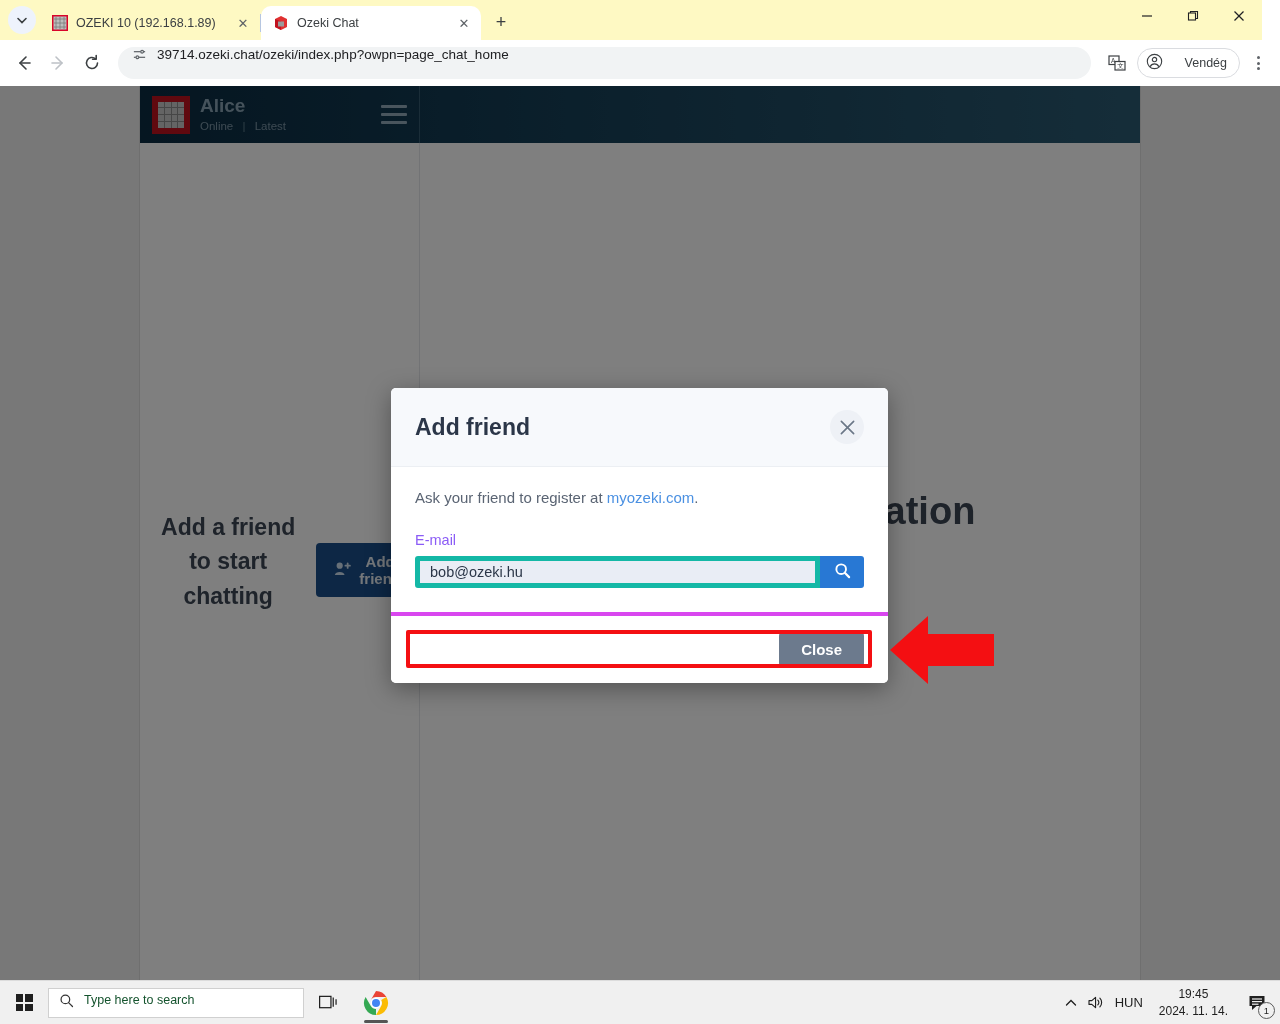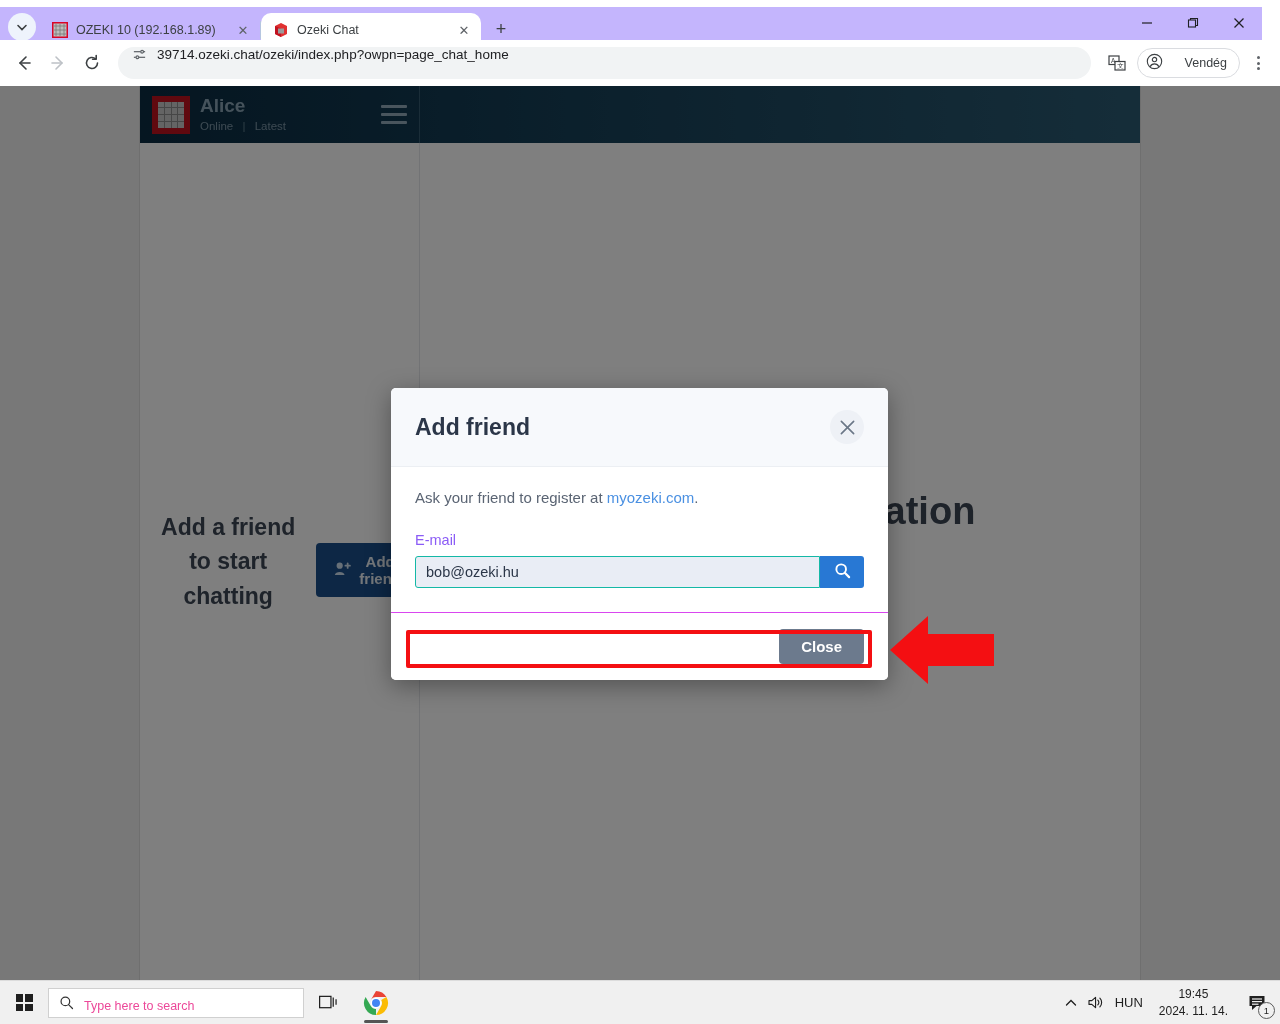--- a/index.html
+++ b/index.html
@@ -8,22 +8,22 @@
     font-family: "Liberation Sans", sans-serif;
     overflow: hidden;
     background: #d6e2f5;
   }
 
   
   .browser { position: absolute; inset: 0 0 44px 0; background: #ffffff; }
 
   .tabstrip {
     position: absolute; top: 0; left: 0; right: 18px; height: 40px;
-    background: #c4b5fd;
-    display: flex; align-items: flex-end; margin-top: 7px;
+    background: #fef9c3;
+    display: flex; align-items: flex-end;
   }
   .tab-list-btn {
     width: 28px; height: 28px; margin: 0 4px 6px 8px;
     display: flex; align-items: center; justify-content: center;
     border-radius: 50%; background: #eef3fc; color: #3c4043;
   }
   .tab {
     height: 34px; display: flex; align-items: center; gap: 8px;
     padding: 0 8px 0 12px; min-width: 220px; max-width: 260px;
     font-size: 12px; color: #3c4043; position: relative;
@@ -150,36 +150,36 @@
     width: 34px; height: 34px; border-radius: 50%; background: #eef1f6;
     display:flex; align-items:center; justify-content:center;
     color:#6b7787; font-size: 19px; line-height:1;
   }
   .modal-body { padding: 22px 24px 24px 24px; }
   .modal-note { font-size: 15px; color: #5a6473; }
   .modal-note a { color: #4a90e2; text-decoration: none; }
   .field-label { font-size: 14.5px; color: #8b5cf6; margin-top: 26px; margin-bottom: 8px; }
   .input-row { display: flex; position: relative; }
   .email-input {
-    flex: 1 1 auto; height: 32px; border: 1px solid #14b8a6;
+    flex: 1 1 auto; height: 32px; border: 5px solid #14b8a6;
     background: #e9edf5; font-size: 14.5px; color: #2b3648;
     padding: 0 10px; font-family: "Liberation Sans", sans-serif;
     border-radius: 3px 0 0 3px; outline: none;
   }
   .search-btn {
     width: 44px; height: 32px; flex: 0 0 44px; background: #2878d4;
     border: none; border-radius: 0 3px 3px 0; color: #fff;
     display:flex; align-items:center; justify-content:center;
   }
   .hl-box {
     position: absolute; left: 406px; top: 544px; width: 466px; height: 38px;
     border: 4px solid #f40f12; border-radius: 2px; z-index: 40; pointer-events:none;
   }
   .modal-foot {
-    border-top: 1px solid #d946ef; padding: 16px 24px;
+    border-top: 4px solid #d946ef; padding: 16px 24px;
     display: flex; justify-content: flex-end; background: #fff;
   }
   .btn-close {
     background: #6c7a8d; color: #fff; border: none; border-radius: 4px;
     padding: 9px 22px; font-size: 15px; font-weight: bold;
   }
 
   
   .arrow { position: absolute; left: 890px; top: 528px; z-index: 45; }
 
@@ -188,22 +188,22 @@
     position: absolute; left: 0; right: 0; bottom: 0; height: 44px;
     background: #f0f0f0; display: flex; align-items: center;
     border-top: 1px solid #dcdcdc;
   }
   .start { width: 48px; height: 44px; display:flex; align-items:center; justify-content:center; }
   .win-logo { width:17px; height:17px; display:grid; grid-template-columns:1fr 1fr;
               grid-template-rows:1fr 1fr; gap:2px; }
   .win-logo span { background:#1f1f1f; }
   .tb-search {
     width: 256px; height: 30px; background: #fff; border: 1px solid #d0d0d0;
-    display: flex; align-items: flex-end; gap: 10px; padding: 4px 10px;
-    font-size: 12.5px; color: #ec4899;
+    display: flex; align-items: flex-start; gap: 10px; padding: 4px 10px;
+    font-size: 12.5px; color: #14532d;
   }
   .tb-icon-btn { width: 48px; height: 44px; display:flex; align-items:center; justify-content:center; }
   .tb-chrome { position: relative; }
   .tb-chrome::after {
     content:""; position:absolute; left:12px; right:12px; bottom:2px;
     height:3px; background:#555; border-radius:2px;
   }
   .tray { margin-left: auto; display: flex; align-items: center; gap: 10px; padding-right: 8px; }
   .tray-item { display:flex; align-items:center; justify-content:center; color:#1f1f1f; font-size:13px; }
   .clock { text-align:center; font-size: 12px; color:#1f1f1f; line-height:1.35; padding: 0 6px; }

